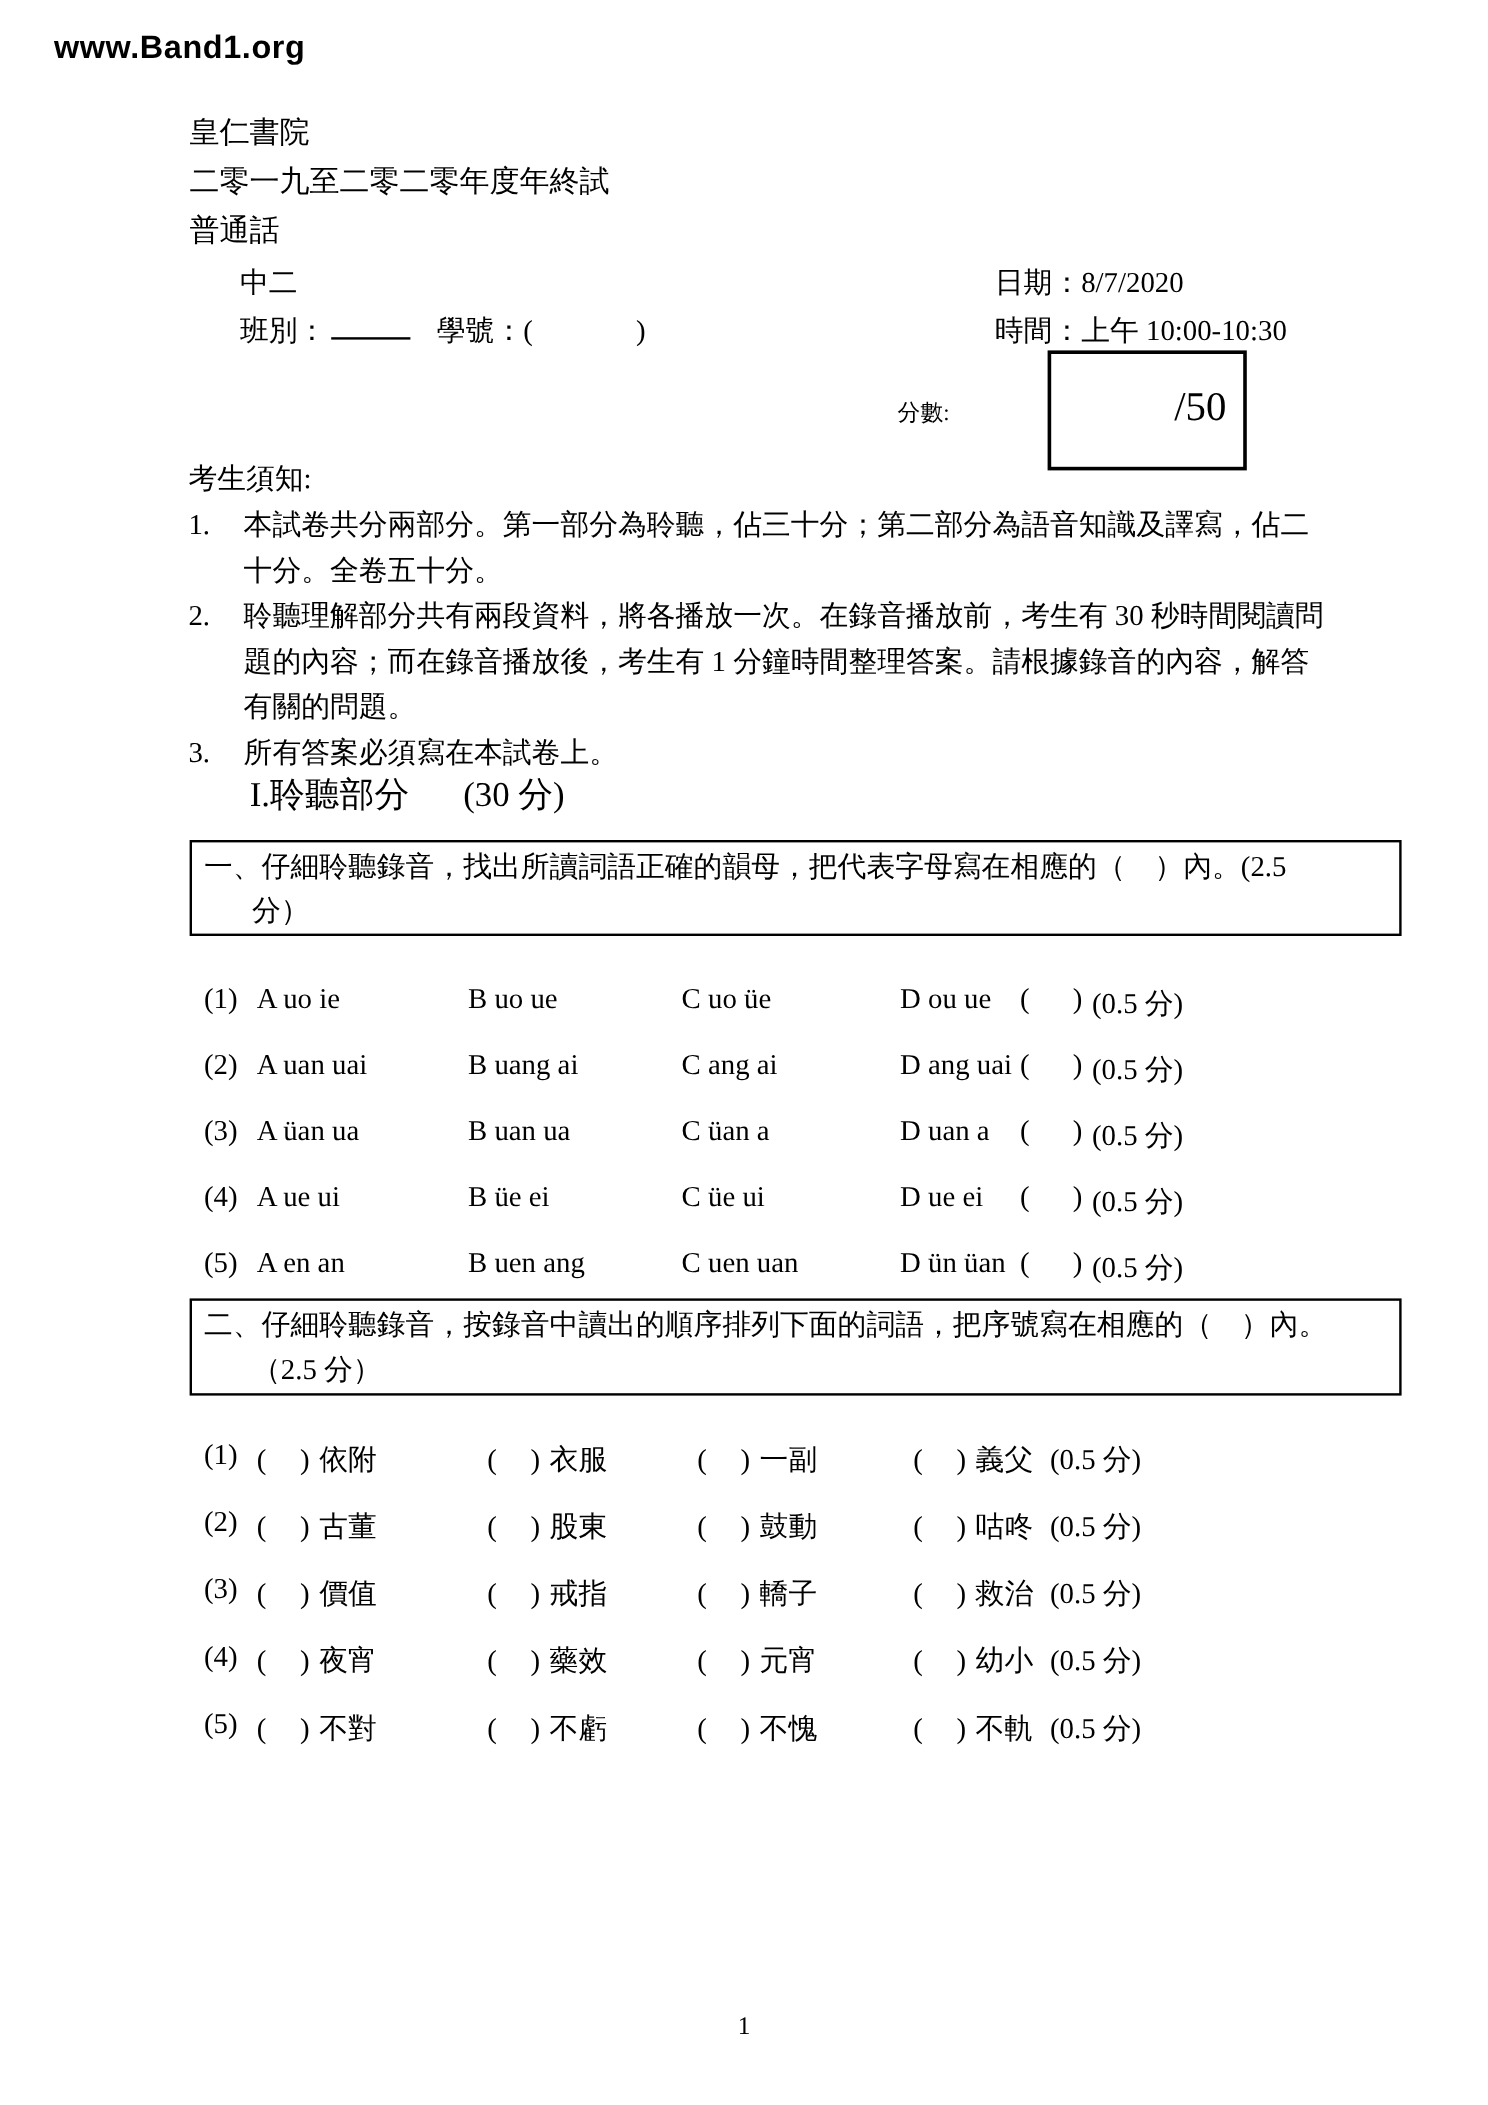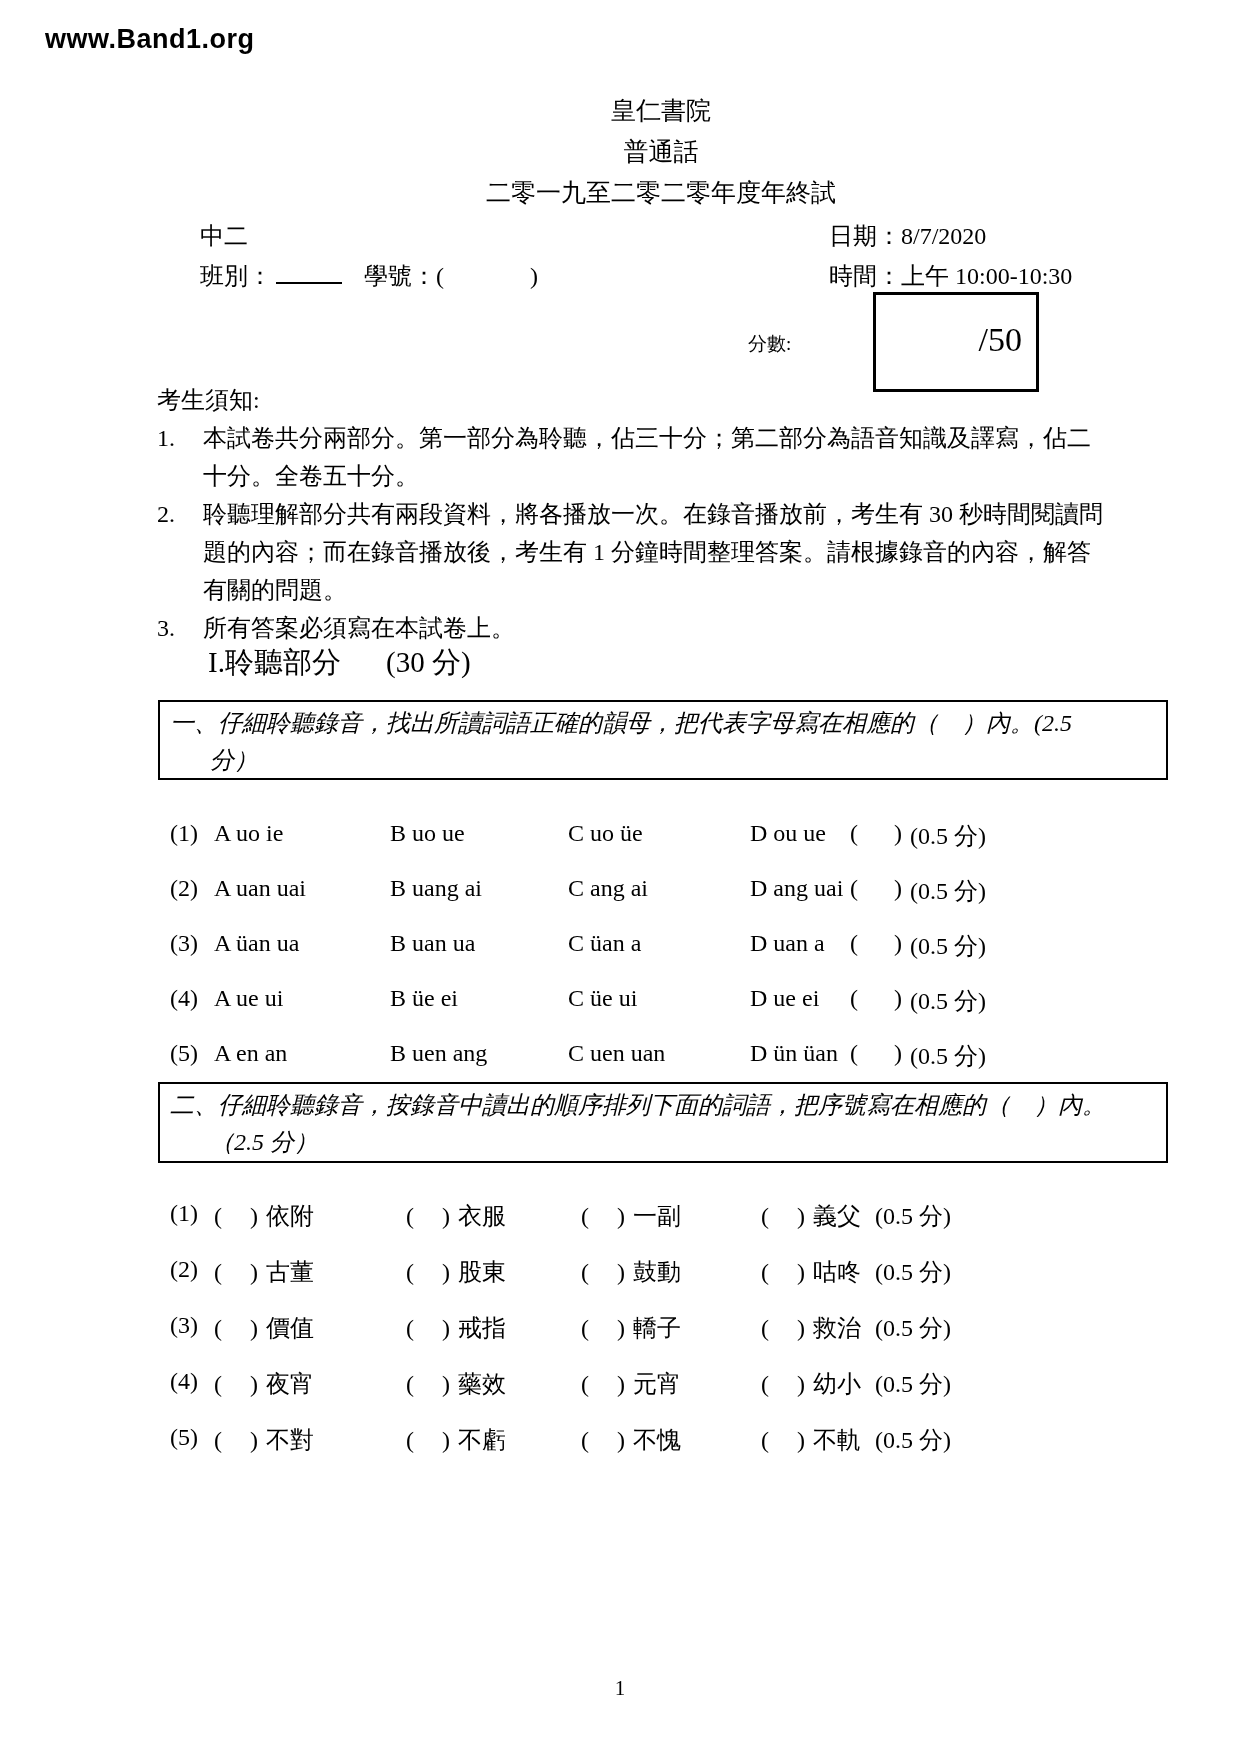--- a/index.html
+++ b/index.html
@@ -5,21 +5,21 @@
   html,body{margin:0;padding:0;background:#ffffff;}
   .page{
     position:relative;width:1240px;height:1754px;background:#ffffff;color:#000;
     font-family:"Liberation Serif","DejaVu Serif",serif;overflow:hidden;
   }
   .watermark{
     position:absolute;left:45px;top:24px;
     font-family:"Liberation Sans","DejaVu Sans",sans-serif;
     font-size:27px;font-weight:600;letter-spacing:0.5px;
   }
-  .header{position:absolute;left:158px;top:90px;width:1006px;text-align:center;
+  .header{position:absolute;left:158px;top:90px;width:1006px;text-align:left;
     font-size:25px;line-height:41px;}
   .info-left{position:absolute;left:157px;top:216px;font-size:24px;line-height:40px;margin-left:43px;}
   .underline-blank{display:inline-block;width:66px;height:24px;border-bottom:2px solid #000;margin:0 4px;}
   .sp18{display:inline-block;width:18px;}
   .paren-gap{display:inline-block;width:86px;}
   .info-right{position:absolute;left:785px;top:216px;font-size:24px;line-height:40px;margin-left:44px;}
   .score-label{position:absolute;left:748px;top:331px;font-size:19px;}
   .score-box{
     position:absolute;left:873px;top:292px;width:166px;height:100px;
     border:3px solid #000;box-sizing:border-box;
@@ -28,21 +28,21 @@
   .notice{position:absolute;left:157px;top:381px;font-size:24px;line-height:38px;}
   .notice-item{display:flex;}
   .notice-num{width:46px;flex:none;}
   .notice-text{width:905px;}
   .section-heading{position:absolute;left:170px;top:643px;font-size:29px;font-weight:normal;text-align:right;}
   .sec-num{display:inline-block;width:55px;}
   .sec-marks{margin-left:45px;}
   .inst-box{
     position:absolute;left:158px;width:1010px;box-sizing:border-box;
     border:2px solid #000;font-size:24px;line-height:37px;
-    padding:3px 8px 3px 50px;text-indent:-40px;white-space:pre-line;font-style:italic;
+    padding:3px 8px 3px 50px;text-indent:-40px;white-space:pre-line;
   }
   .box1{top:700px;height:80px;}
   .box2{top:1082px;height:81px;}
   .q-rows1{position:absolute;left:170px;top:820px;font-size:24px;}
   .q-rows2{position:absolute;left:170px;top:1200px;font-size:24px;}
   .p1-row{display:grid;grid-template-columns:44px 176px 178px 182px 100px 58px auto;height:55px;align-items:start;}
   .p2-row{display:grid;grid-template-columns:44px 192px 175px 180px 112px auto;height:56px;align-items:start;}
   .gap1{display:inline-block;width:36px;}
   .gap2{display:inline-block;width:28px;}
   .word{margin-left:8px;}
@@ -51,22 +51,22 @@
 </style>
 </head>
 <body>
 
 <div class="page">
 
   <div class="watermark">www.Band1.org</div>
 
   <div class="header">
     <div>皇仁書院</div>
+    <div>二零一九至二零二零年度年終試</div>
     <div>普通話</div>
-    <div>二零一九至二零二零年度年終試</div>
   </div>
 
   <div class="info-left">
     <div>中二</div>
     <div>
       <span>班別：</span><span class="underline-blank"></span><span class="sp18"></span><span>學號：</span><span>(</span><span class="paren-gap"></span><span>)</span>
     </div>
   </div>
 
   <div class="info-right">

